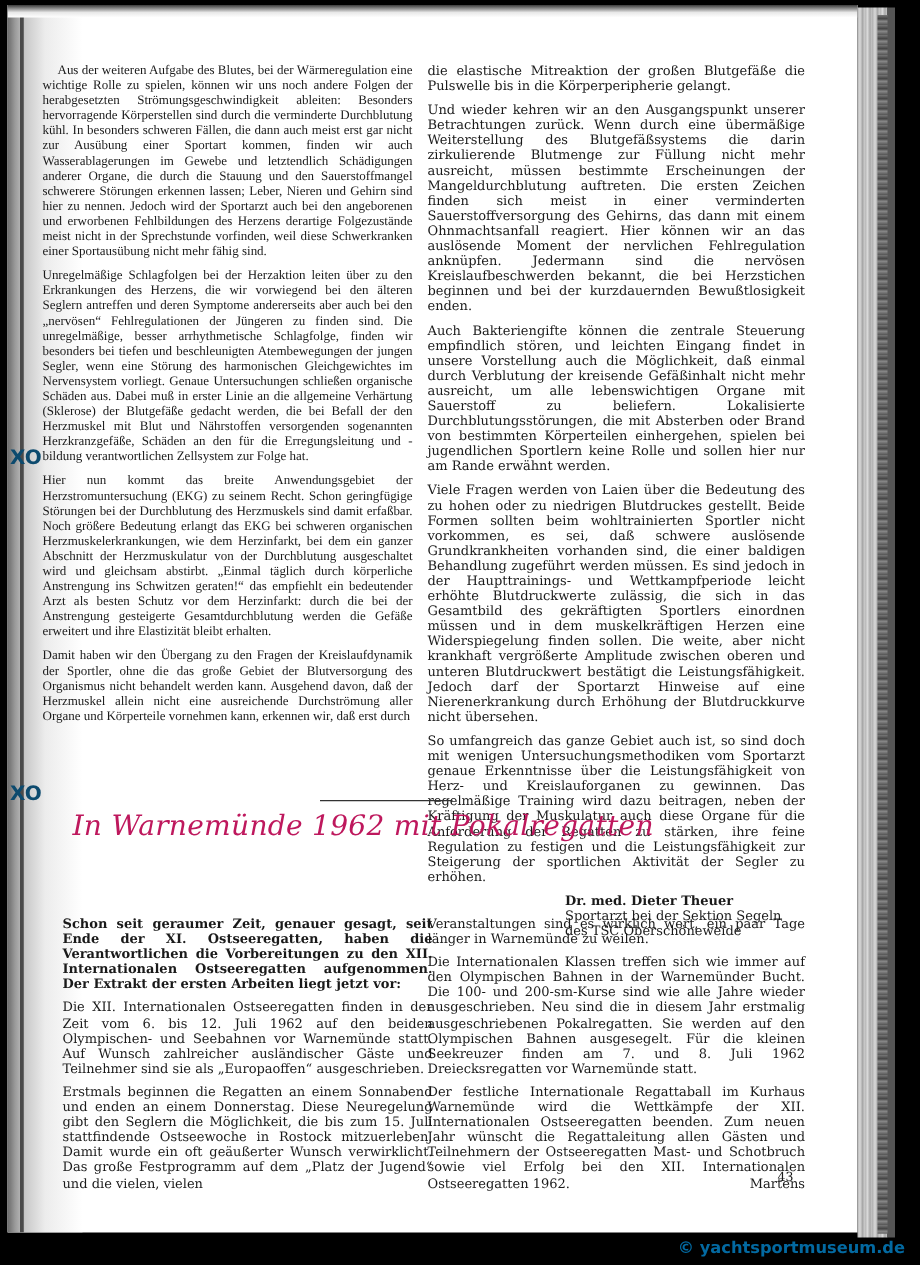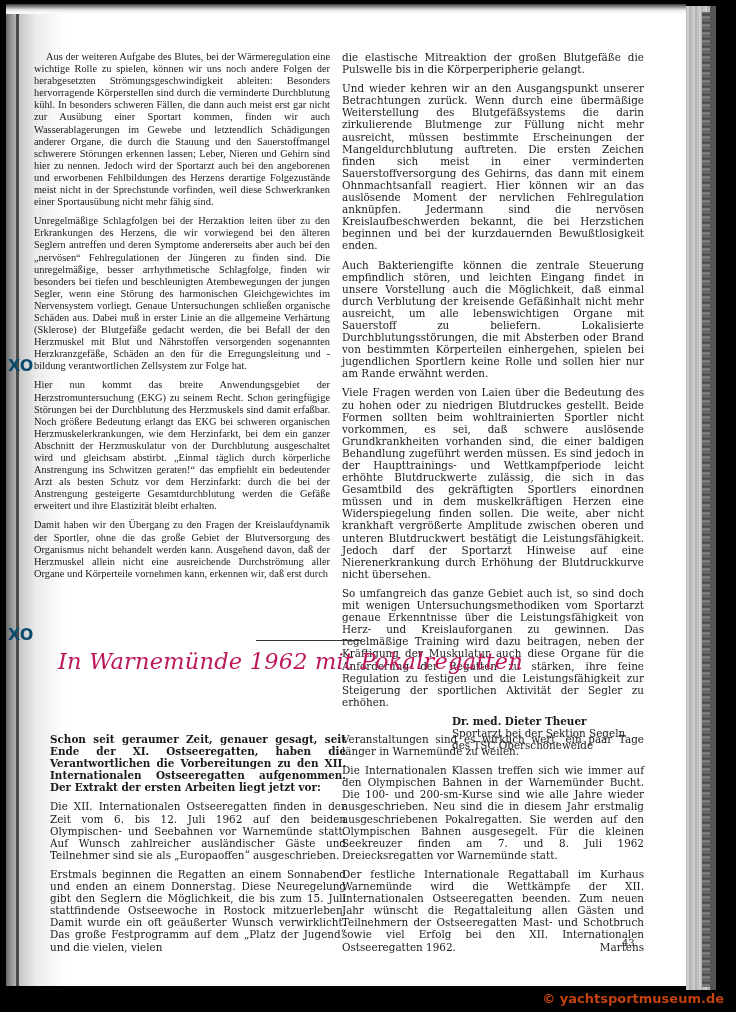--- a/index.html
+++ b/index.html
@@ -29,21 +29,21 @@
   .rule { position:absolute; left:250px; top:636px; width:106px; height:1px; background:#333; }
   .headline { position:absolute; left:52px; top:644px; width:600px;
           font-family:"DejaVu Serif", serif; font-style:italic; font-size:22.5px; color:#be185d;
           letter-spacing:0.2px; }
   .col-left-bottom { left:28px; top:729px; width:296px;margin-left:16px; }
   .col-right-bottom { left:336px; top:729px; width:302px; }
   .lead { font-weight:bold; }
   .author { font-weight:normal; float:right; }
   .page-number { position:absolute; left:616px; top:933px; font-size:10px; }
   .watermark { position:absolute; right:12px; bottom:6px; font-family:"DejaVu Sans", sans-serif;
-          font-size:13px; font-weight:bold; color:#c2410c; }
+          font-size:13px; font-weight:bold; color:#0369a1; }
 </style>
 </head>
 <body>
 
 <div class="page">
   <div class="page-shadow"></div>
   <div class="binding-line"></div>
   <div class="top-shade"></div>
 
   <span class="clip-mark" style="left:2px; top:352px;">XO</span>

